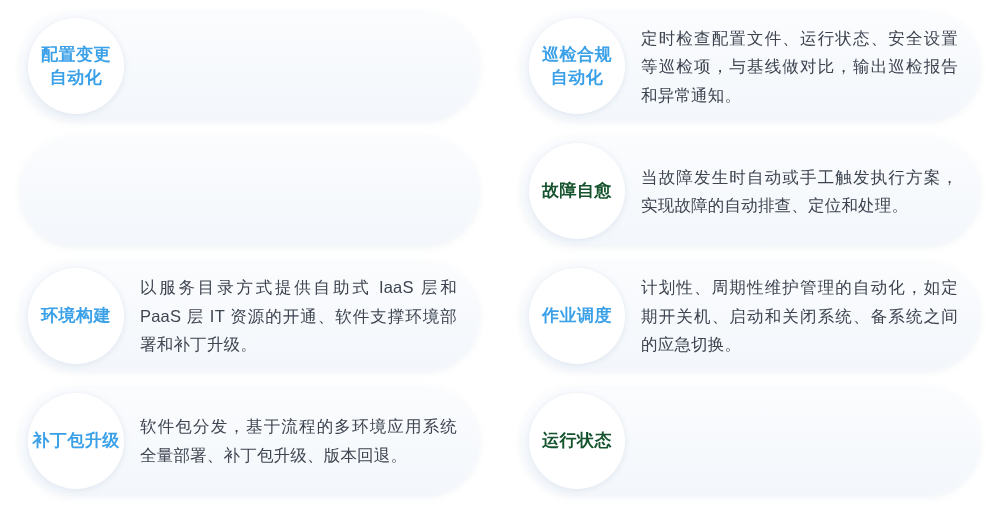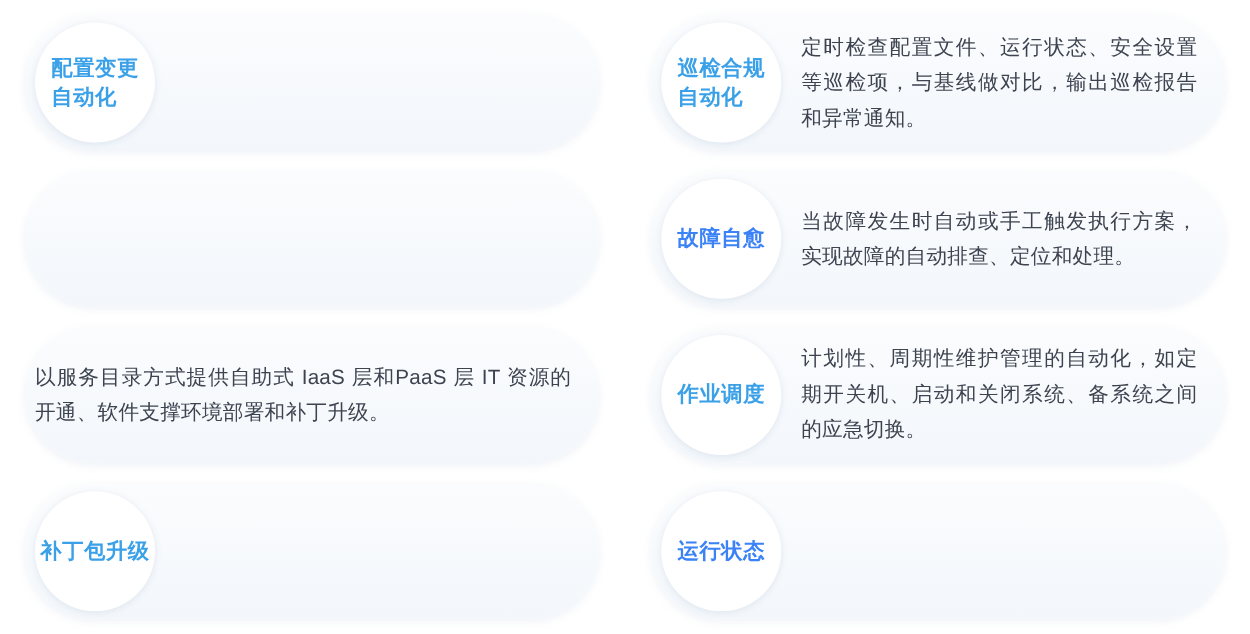--- a/index.html
+++ b/index.html
@@ -41,31 +41,32 @@
   .badge {
     flex: 0 0 auto;
     width: 96px;
     height: 96px;
     border-radius: 50%;
     background: #ffffff;
     box-shadow: 0 1px 6px rgba(120, 150, 185, 0.18);
     display: flex;
     align-items: center;
     justify-content: center;
+    text-align: center;
     margin-right: 16px;
   }
   .badge-label {
     font-size: 17px;
     font-weight: bold;
     line-height: 1.38;
     letter-spacing: 0.5px;
     white-space: pre-line;
   }
   .badge-blue .badge-label { color: #3aa0e8; }
-  .badge-dark .badge-label { color: #3b82f6; }
+  .badge-dark .badge-label { color: #14532d; }
   .desc {
     flex: 1 1 auto;
     font-size: 16.5px;
     line-height: 1.72;
     color: #3d4450;
     text-align: justify;
     text-justify: inter-ideograph;
     letter-spacing: 0.2px;
   }
   .card-1 .desc, .card-2 .desc { }
@@ -94,34 +95,38 @@
   </div>
 
   <div class="card card-4">
     <div class="badge badge-dark">
       <span class="badge-label">故障自愈</span>
     </div>
     <div class="desc">当故障发生时自动或手工触发执行方案，实现故障的自动排查、定位和处理。</div>
   </div>
 
   <div class="card card-5">
+    <div class="badge badge-blue">
+      <span class="badge-label">环境构建</span>
+    </div>
     <div class="desc">以服务目录方式提供自助式 IaaS 层和PaaS 层 IT 资源的开通、软件支撑环境部署和补丁升级。</div>
   </div>
 
   <div class="card card-6">
     <div class="badge badge-blue">
       <span class="badge-label">作业调度</span>
     </div>
     <div class="desc">计划性、周期性维护管理的自动化，如定期开关机、启动和关闭系统、备系统之间的应急切换。</div>
   </div>
 
   <div class="card card-7">
     <div class="badge badge-blue">
       <span class="badge-label">补丁包升级</span>
     </div>
+    <div class="desc">软件包分发，基于流程的多环境应用系统全量部署、补丁包升级、版本回退。</div>
   </div>
 
   <div class="card card-8">
     <div class="badge badge-dark">
       <span class="badge-label">运行状态</span>
     </div>
   </div>
 
 </div>
 

